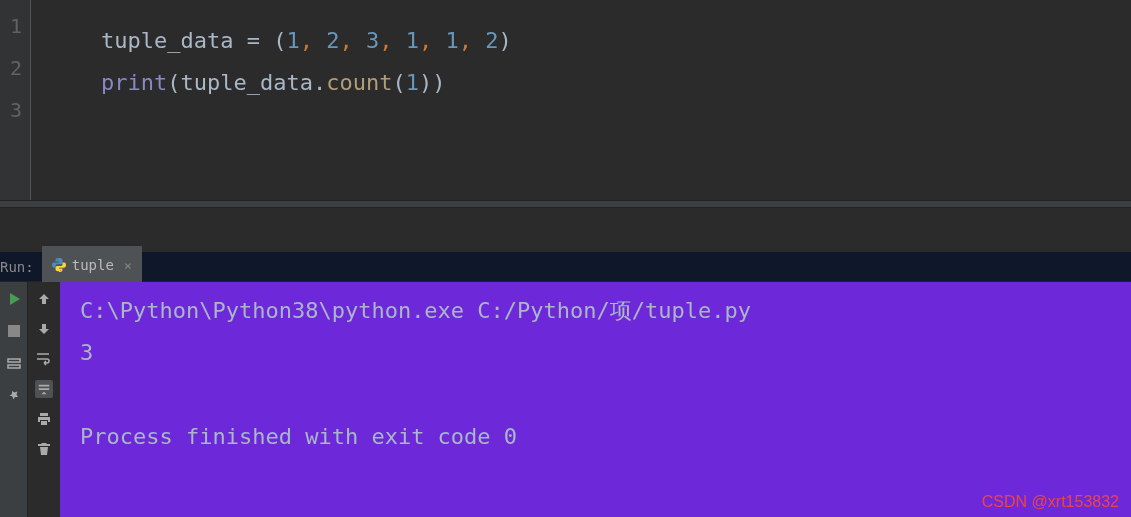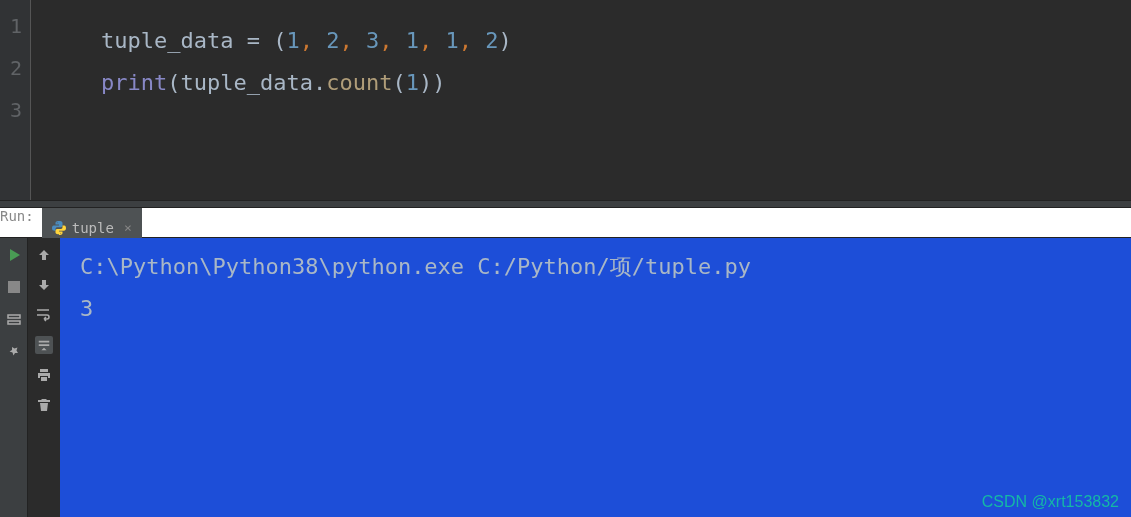--- a/index.html
+++ b/index.html
@@ -50,24 +50,26 @@
   border-top: 1px solid #222;
   border-bottom: 1px solid #222;
 }
 .run-panel {
   display: flex;
   height: 309px;
   flex-direction: column;
 }
 .run-header {
   display: flex;
+  align-items: center;
   height: 30px;
-  background: #ffffff;
+  background: #0f172a;
   border-bottom: 1px solid #222;
   font-size: 14px;
+  margin-top: 44px;
 }
 .run-label {
   color: #888;
   padding: 0 8px 0 0px;
 }
 .run-tab {
   display: flex;
   align-items: center;
   gap: 6px;
   padding: 4px 10px;
@@ -82,21 +84,21 @@
   display: inline-block;
 }
 .close-x {
   color: #888;
   font-size: 13px;
   margin-left: 4px;
 }
 .run-body {
   display: flex;
   flex: 1;
-  background: #1d4ed8;
+  background: #6d28d9;
 }
 .left-toolbar {
   width: 28px;
   background: #3c3f41;
   border-right: 1px solid #222;
   display: flex;
   flex-direction: column;
   align-items: center;
   padding-top: 8px;
   gap: 14px;
@@ -123,21 +125,21 @@
   flex: 1;
   padding: 8px 20px;
   line-height: 42px;
   font-size: 22px;
   color: #a9b7c6;
 }
 .watermark {
   position: absolute;
   bottom: 6px;
   right: 12px;
-  color: #14b8a6;
+  color: #ef4444;
   font-size: 16px;
   font-family: sans-serif;
 }
 .play-icon { color: #499c54; }
 .selected-tool {
   background: #4e5254;
   border-radius: 2px;
   padding: 2px;
 }
 </style>
@@ -225,17 +227,18 @@
       <div class="tool-icon">
         <svg width="14" height="14" viewBox="0 0 14 14">
             <path fill="#aaa" d="M5 1h4l1 1h3v2H1V2h3zm-2 4h8l-1 8H4z"></path>
           </svg>
       </div>
     </div>
     <div class="console">
       <div>C:\Python\Python38\python.exe C:/Python/项/tuple.py</div>
       <div>3</div>
       <div>&nbsp;</div>
+      <div>Process finished with exit code 0</div>
     </div>
   </div>
 </div>
 
 <div class="watermark">CSDN @xrt153832</div>
 
 </body></html>

